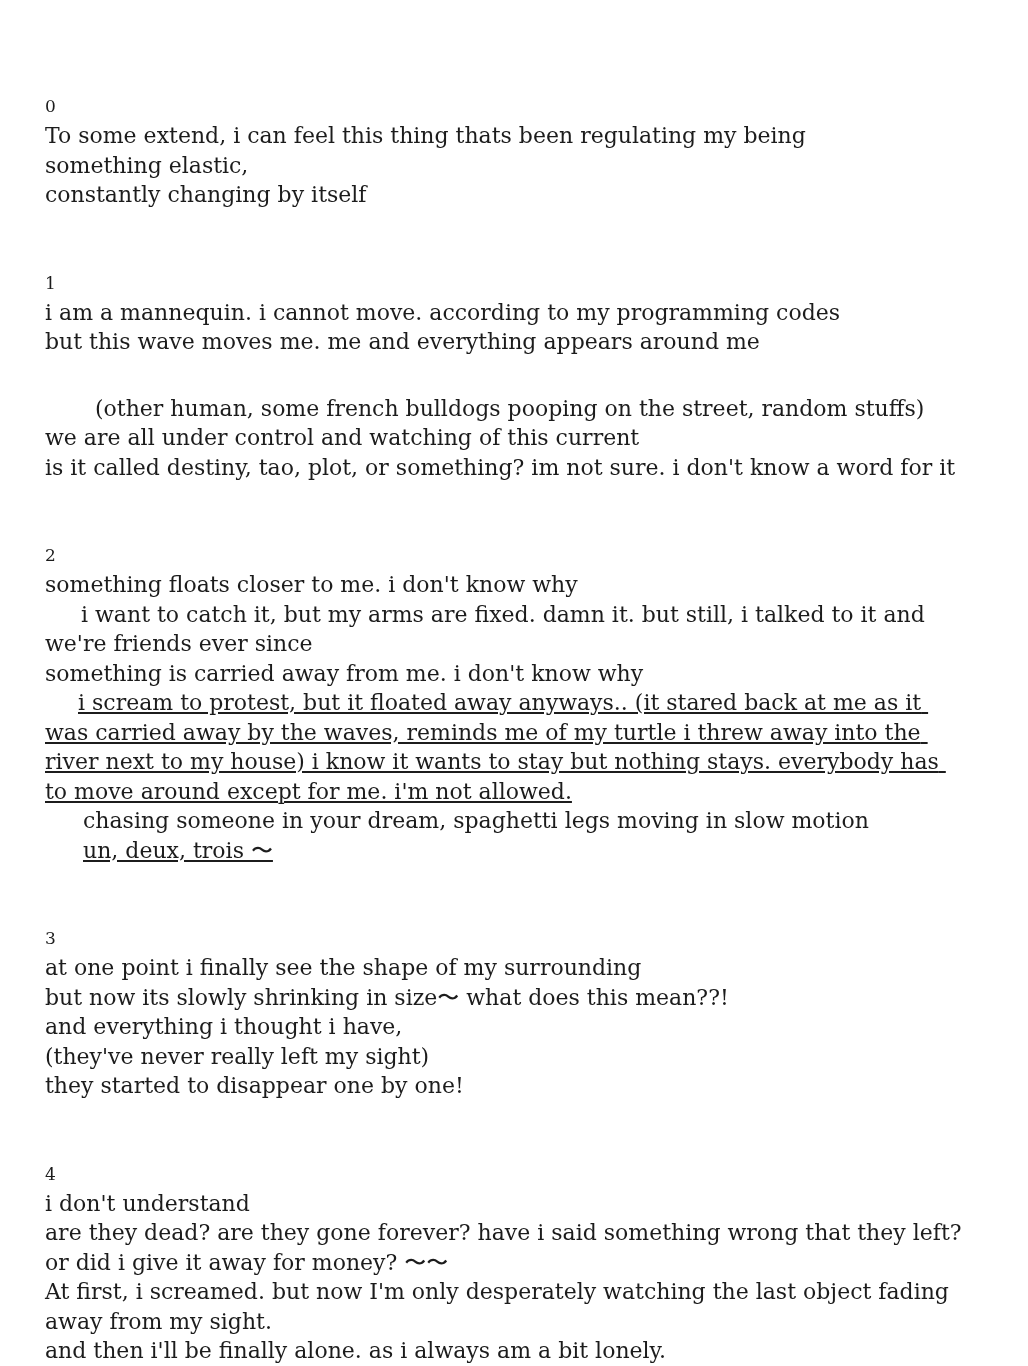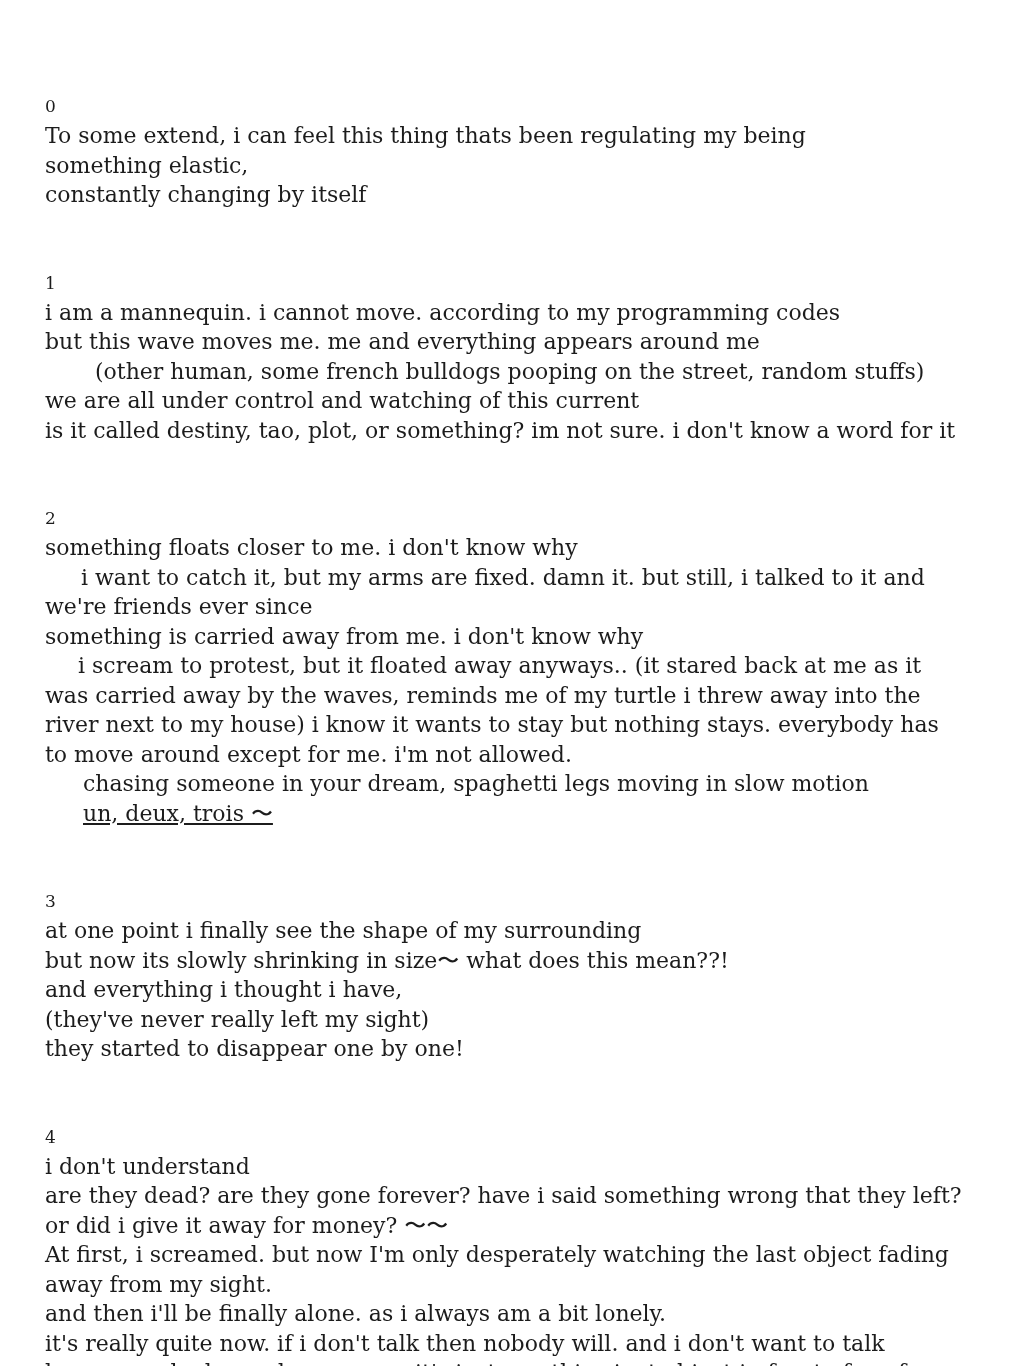--- a/index.html
+++ b/index.html
@@ -44,30 +44,30 @@
     <section class="poem-section">
       <div class="section-number">0</div>
       <div class="text-line">To some extend, i can feel this thing thats been regulating my being</div>
       <div class="text-line">something elastic,</div>
       <div class="text-line">constantly changing by itself</div>
     </section>
     <section class="poem-section">
       <div class="section-number">1</div>
       <div class="text-line">i am a mannequin. i cannot move. according to my programming codes</div>
       <div class="text-line">but this wave moves me. me and everything appears around me</div>
-      <div class="text-line" style="text-indent: 50px;">(other human, some french bulldogs pooping on the street, random stuffs)</div>
+      <div class="text-line" style="text-indent: 50px; margin-top: 37px;">(other human, some french bulldogs pooping on the street, random stuffs)</div>
       <div class="text-line">we are all under control and watching of this current</div>
       <div class="text-line">is it called destiny, tao, plot, or something? im not sure. i don't know a word for it</div>
     </section>
     <section class="poem-section">
       <div class="section-number">2</div>
       <div class="text-line">something floats closer to me. i don't know why</div>
       <div class="text-line" style="text-indent: 36px;">i want to catch it, but my arms are fixed. damn it. but still, i talked to it and we're friends ever since</div>
       <div class="text-line">something is carried away from me. i don't know why</div>
-      <div class="text-line" style="text-indent: 33px;">i scream to protest, but it floated away anyways.. (it stared back at me as it was carried away by the waves, reminds me of my turtle i threw away into the river next to my house) i know it wants to stay but nothing stays. everybody has to move around except for me. i'm not allowed.</div>
+      <div class="text-line" style="text-indent: 33px; text-decoration: underline;">i scream to protest, but it floated away anyways.. (it stared back at me as it was carried away by the waves, reminds me of my turtle i threw away into the river next to my house) i know it wants to stay but nothing stays. everybody has to move around except for me. i'm not allowed.</div>
       <div class="text-line" style="text-indent: 38px;">chasing someone in your dream, spaghetti legs moving in slow motion</div>
       <div class="text-line" style="text-indent: 38px; text-decoration: underline;">un, deux, trois 〜</div>
     </section>
     <section class="poem-section">
       <div class="section-number">3</div>
       <div class="text-line">at one point i finally see the shape of my surrounding</div>
       <div class="text-line">but now its slowly shrinking in size〜 what does this mean??!</div>
       <div class="text-line">and everything i thought i have,</div>
       <div class="text-line">(they've never really left my sight)</div>
       <div class="text-line">they started to disappear one by one!</div>

